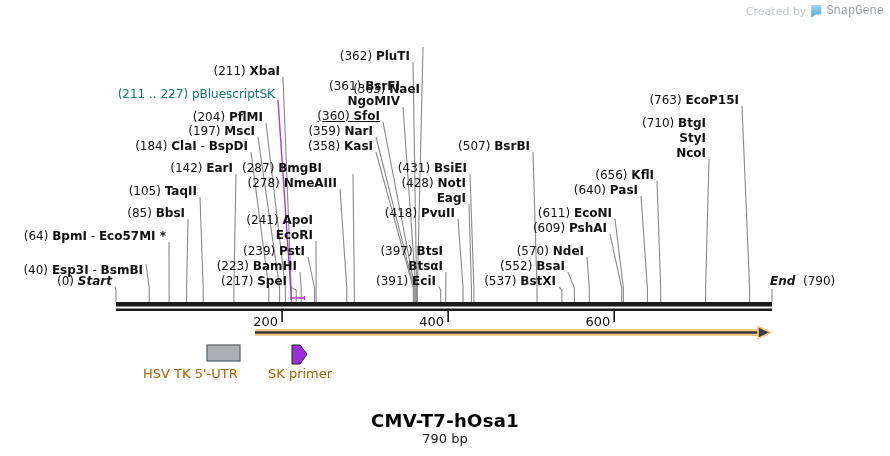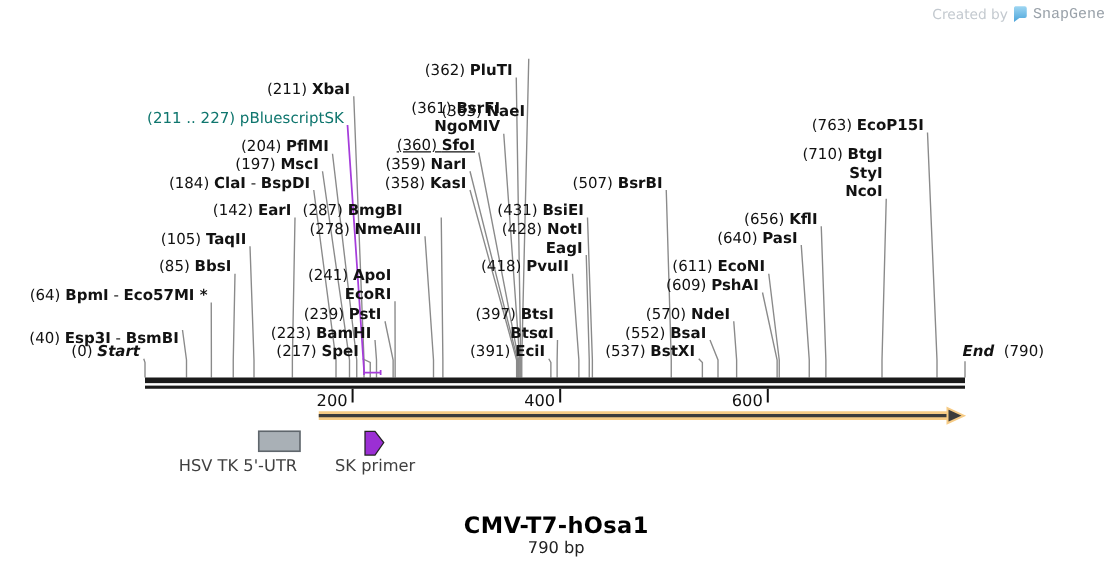--- a/index.html
+++ b/index.html
@@ -5,21 +5,21 @@
   html,body{margin:0;padding:0;background:#fff;}
   body{width:890px;height:456px;font-family:"DejaVu Sans","Liberation Sans",sans-serif;}
   .stage{position:relative;width:890px;height:456px;overflow:hidden;background:#fff;}
   svg.maplayer{position:absolute;left:0;top:0;}
   .elabel{position:absolute;font-size:12px;line-height:15px;white-space:nowrap;color:#121212;text-align:right;}
   .elabel .pos{font-weight:400;}
   .elabel .nm{font-weight:700;}
   .elabel .sep{font-weight:400;}
   .elabel.it .nm{font-style:italic;}
   .rlabel{position:absolute;font-size:13px;line-height:13px;color:#121212;}
-  .flabel{position:absolute;font-size:13px;line-height:14px;color:#404040;white-space:nowrap;}
+  .flabel{position:absolute;font-size:13px;line-height:14px;color:#a16207;white-space:nowrap;}
   .title-name{position:absolute;top:410px;left:0;width:890px;text-align:center;
               font-size:18px;font-weight:700;color:#000;letter-spacing:.3px;}
   .title-len{position:absolute;top:431px;left:0;width:890px;text-align:center;
              font-size:13px;color:#222;}
   .branding{position:absolute;top:4px;right:6px;display:flex;align-items:center;gap:4px;}
   .branding .cb{font-size:11px;color:#c3c9cf;}
   .branding .bn{font-size:12px;color:#99a1a9;font-weight:500;font-family:Liberation Mono, monospace;}
 </style>
 </head>
 <body>

